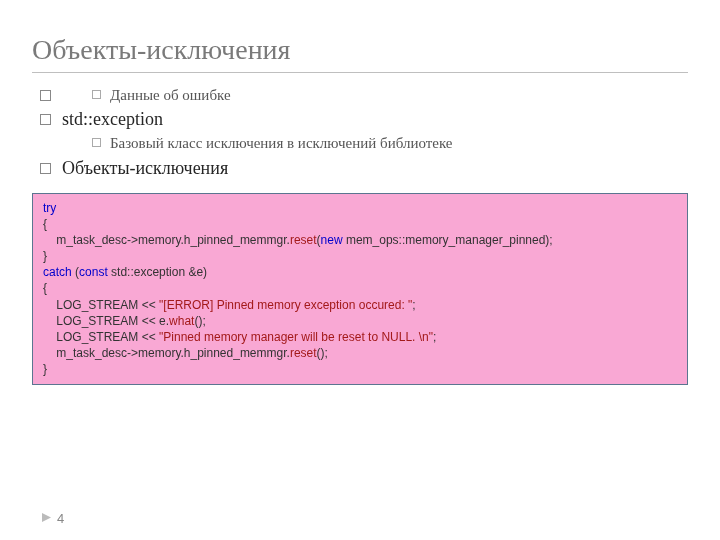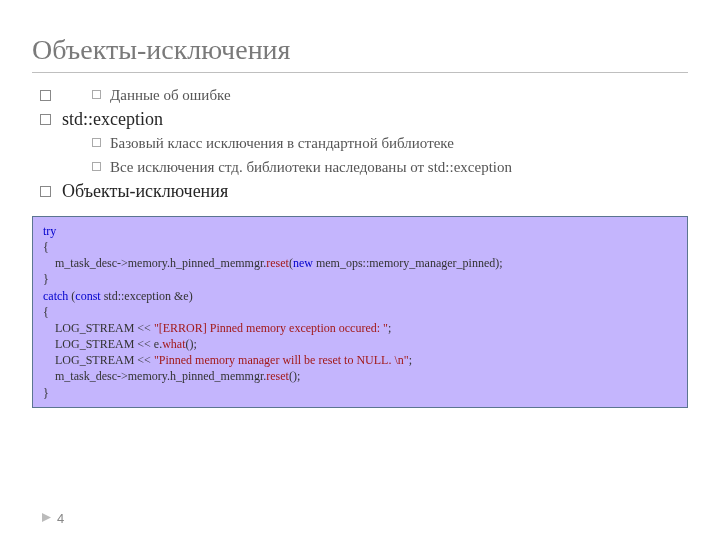--- a/index.html
+++ b/index.html
@@ -67,23 +67,23 @@
     left: 0;
     top: 5px;
     width: 7px;
     height: 7px;
     border: 1px solid #aaa;
     background: transparent;
   }
   .codebox {
     margin-top: 14px;
     border: 1px solid #5b7590;
-    background: #c4b5fd;
+    background: #f9a8d4;
     padding: 6px 10px;
-    font-family: Liberation Serif, serif;
+    font-family: Liberation Sans, sans-serif;
     font-size: 12px;
     line-height: 1.35;
     color: #333;
     white-space: pre;
     overflow: hidden;
   }
   .kw-blue   { color: #0000cc; }
   .kw-red    { color: #a31a1a; }
   .str-red   { color: #a31a1a; }
   .pagenum {
@@ -110,22 +110,21 @@
 
   <ul class="lvl1">
     <li>
       <ul class="lvl2">
         <li>Данные об ошибке</li>
       </ul>
     </li>
     <li>
       <span>std::exception</span>
       <ul class="lvl2">
-        <li>Базовый класс исключения в стандартной библиотеке</li>
-        <li>Все исключения стд. библиотеки наследованы от std::exception</li>
+        <li>Базовый класс исключения в исключений библиотеке</li>
       </ul>
     </li>
     <li>
       <span>Объекты-исключения</span>
     </li>
   </ul>
 
   <div class="codebox"><span class="kw-blue">try</span>
 <span>{</span>
 <span>    m_task_desc-&gt;memory.h_pinned_memmgr.</span><span class="kw-red">reset</span><span>(</span><span class="kw-blue">new</span><span> mem_ops::memory_manager_pinned);</span>

